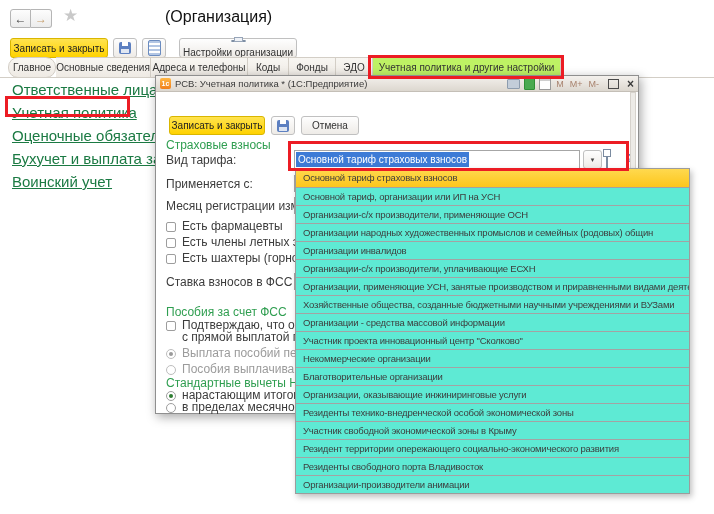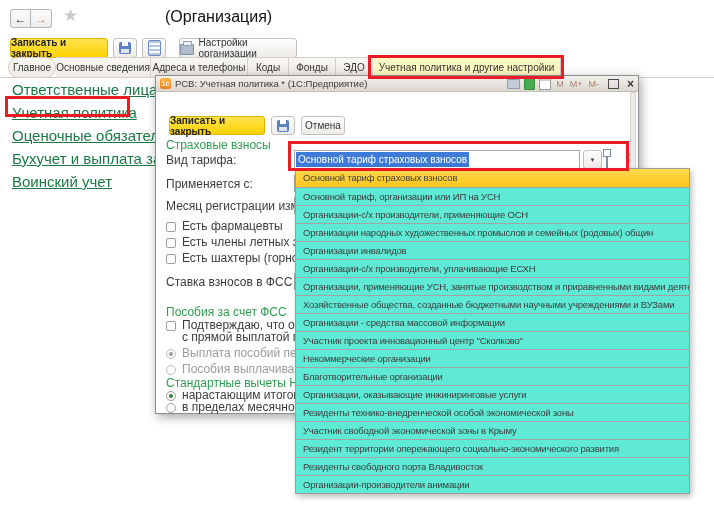--- a/index.html
+++ b/index.html
@@ -12,42 +12,42 @@
   .navbtn{width:21px;height:19px;border:1px solid #b5b5b5;background:linear-gradient(#fdfdfd,#ececec);
           display:flex;align-items:center;justify-content:center;font-size:12px;box-sizing:border-box;cursor:default;}
   .navbtn.back{border-radius:3px 0 0 3px;color:#3a3a3a;}
   .navbtn.fwd{border-radius:0 3px 3px 0;border-left:none;color:#c49a66;}
   #star{left:63px;top:5px;font-size:17px;color:#c9c9c9;}
   #page-title{left:165px;top:8px;font-size:16px;color:#111;}
 
   
   .btn{height:20px;border:1px solid #c0c0c0;border-radius:3px;background:linear-gradient(#fefefe,#eeebe7);
        font-size:10px;color:#333;display:flex;align-items:center;justify-content:center;box-sizing:border-box;gap:5px;}
-  .btn-yellow{background:linear-gradient(#ffe34f,#ffd200);border-color:#d9b600;font-weight:bold;color:#222;}
+  .btn-yellow{background:linear-gradient(#ffe34f,#ffd200);border-color:#d9b600;font-weight:normal;color:#222;}
   #tb-save-close{left:10px;top:38px;width:98px;}
   #tb-save{left:113px;top:38px;width:24px;}
   #tb-list{left:142px;top:38px;width:24px;}
-  #tb-settings{left:179px;top:38px;width:118px;}
+  #tb-settings{left:179px;top:38px;width:118px;flex-direction:column;}
 
   .floppy{width:12px;height:12px;background:#5d80c1;border-radius:2px;position:relative;}
   .floppy::before{content:"";position:absolute;left:3px;top:0;width:6px;height:4px;background:#fff;}
   .floppy::after{content:"";position:absolute;left:2px;bottom:1px;width:8px;height:4px;background:#dfe6f2;}
   .listic{width:11px;height:14px;border:1px solid #6b8cc0;border-radius:2px;
           background:repeating-linear-gradient(#b3c6e4 0 2px,#ffffff 2px 4px);}
   .printeric{width:13px;height:9px;background:#aebccd;border:1px solid #7f8fa5;border-radius:1px;position:relative;margin-top:2px;}
   .printeric::before{content:"";position:absolute;left:2px;top:-4px;width:7px;height:3px;background:#eef1f6;border:1px solid #97a5b8;}
 
   
   #tabline{left:0;top:77px;width:714px;height:1px;background:#d3cec6;}
   #tabs{left:8px;top:57px;display:flex;height:21px;z-index:1;}
   .tab{box-sizing:border-box;height:21px;line-height:19px;text-align:center;font-size:10px;color:#333;
        background:linear-gradient(#f8f6f2,#eeeae4);border:1px solid #d3cec6;border-left:none;
        white-space:nowrap;overflow:hidden;}
   .tab:first-child{border-left:1px solid #d3cec6;border-radius:10px;}
-  .tab.active{background:#fef9c3;border-bottom-color:#fff;}
+  .tab.active{background:#bef264;border-bottom-color:#fff;}
 
   
   #sidebar{left:12px;top:81px;}
   .slink{display:block;margin-bottom:6px;font-size:15px;color:#1b7a43;text-decoration:underline;white-space:nowrap;cursor:default;}
 
   
   #modal{left:155px;top:75px;width:482px;height:337px;background:#fff;border:1px solid #8f8f8f;
          box-shadow:2px 3px 10px rgba(0,0,0,.35);z-index:10;box-sizing:content-box;}
   #modal-titlebar{position:absolute;left:0;top:0;right:0;height:15px;background:linear-gradient(#f4f1ed,#dcd7cf);
          border-bottom:1px solid #c4bfb7;display:flex;align-items:center;padding:0 4px;gap:4px;font-size:9.5px;}
@@ -60,21 +60,21 @@
   .ic-cal{width:10px;height:11px;background:#fff;border:1px solid #9a9a9a;position:relative;}
   .ic-cal::before{content:"";position:absolute;left:0;top:0;width:100%;height:3px;background:#cfcfcf;}
   .mem{font-size:9px;color:#a8826d;margin:0 1px;}
   .ic-max{width:9px;height:8px;border:1px solid #4a4a4a;margin-left:4px;}
   .ic-close{font-size:12px;font-weight:bold;color:#3a3a3a;margin-left:4px;line-height:10px;}
 
   .mrow{position:absolute;left:10px;font-size:12px;white-space:nowrap;color:#3c3c3c;}
   #m-heading{position:absolute;left:38px;top:20px;font-size:13px;font-weight:bold;color:#222;white-space:nowrap;}
   #m-save-close{position:absolute;left:13px;top:40px;width:96px;height:19px;}
   #m-save{position:absolute;left:115px;top:40px;width:24px;height:19px;}
-  #m-cancel{position:absolute;left:145px;top:40px;width:44px;height:19px;}
+  #m-cancel{position:absolute;left:145px;top:40px;width:58px;height:19px;}
   .msec{color:#2f9e50;}
 
   .field{position:absolute;background:#fff;border:1px solid #a6a6a6;box-sizing:border-box;}
   #m-combo{left:138px;top:74px;width:286px;height:19px;}
   #m-combo-text{display:inline-block;margin:1px;background:#3d7bd6;color:#fff;font-size:10px;
                 height:15px;line-height:15px;padding:0 2px;white-space:nowrap;overflow:hidden;max-width:278px;}
   #m-combo-arrow{position:absolute;left:427px;top:74px;width:19px;height:19px;font-size:7px;color:#444;}
   #m-open{position:absolute;left:450px;top:77px;}
   .openic{width:9px;height:9px;border:1px solid #7b8ba0;background:#fff;position:relative;}
   .openic::after{content:"";position:absolute;right:-4px;top:-4px;width:6px;height:6px;border:1px solid #7b8ba0;background:#fff;}

